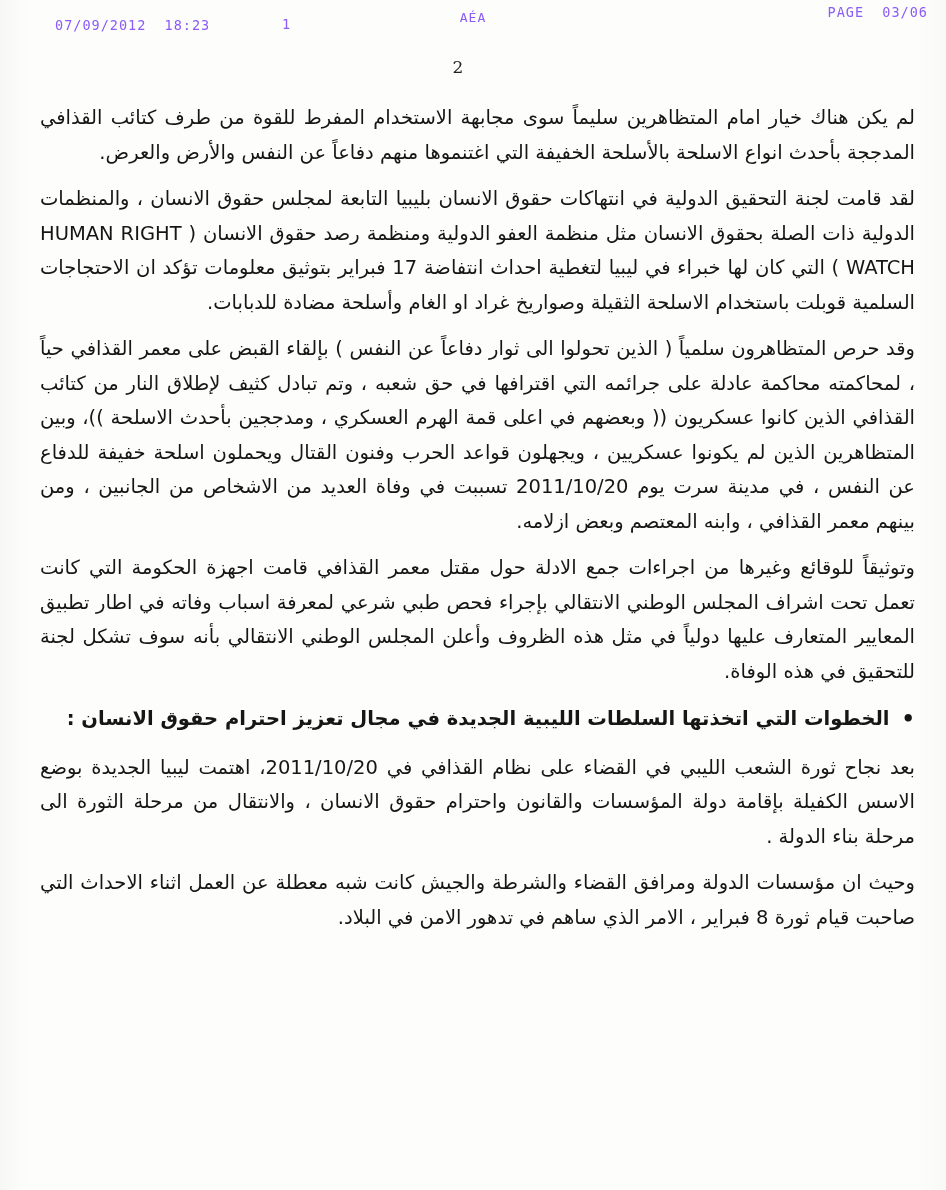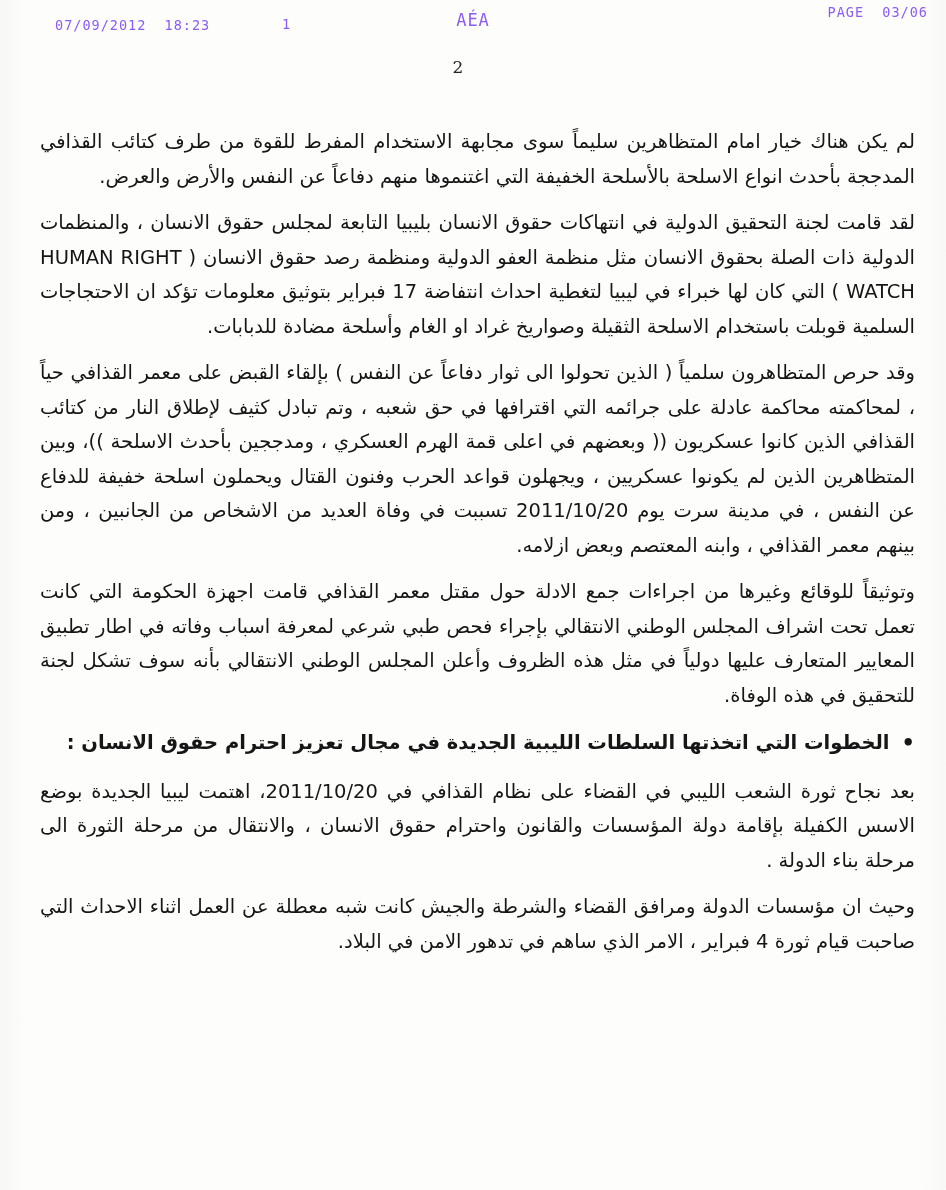--- a/index.html
+++ b/index.html
@@ -43,21 +43,21 @@
   .fax-terminal {
     position: absolute;
     left: 282px;
     top: 16px;
   }
   .fax-code {
     position: absolute;
     left: 0; right: 0;
     top: 10px;
     text-align: center;
-    font-size: 17px;
+    font-size: 13px;
     letter-spacing: 1px;
   }
   .fax-page {
     position: absolute;
     right: 18px;
     top: 4px;
     letter-spacing: 1px;
     white-space: pre;
   }
 
@@ -76,21 +76,20 @@
   .content {
     position: absolute;
     top: 101px;
     right: 31px;
     left: 40px;
     direction: rtl;
     text-align: justify;
     font-size: 19.5px;
     line-height: 34.5px;
     color: #161616;
-    margin-top: 24px;
   }
   .content p.para {
     margin: 0 0 12px 0;
     text-align: justify;
   }
   .heading-row {
     display: flex;
     flex-direction: row;
     align-items: baseline;
     gap: 12px;
@@ -125,14 +124,14 @@
   <p class="para">لقد قامت لجنة التحقيق الدولية في انتهاكات حقوق الانسان بليبيا التابعة لمجلس حقوق الانسان ، والمنظمات الدولية ذات الصلة بحقوق الانسان مثل منظمة العفو الدولية ومنظمة رصد حقوق الانسان ( HUMAN RIGHT WATCH )  التي كان لها خبراء في ليبيا لتغطية احداث انتفاضة 17 فبراير بتوثيق معلومات تؤكد ان الاحتجاجات السلمية قوبلت باستخدام الاسلحة الثقيلة وصواريخ غراد او الغام وأسلحة مضادة للدبابات.</p>
   <p class="para">وقد حرص المتظاهرون سلمياً ( الذين تحولوا الى ثوار دفاعاً عن النفس ) بإلقاء القبض على معمر القذافي حياً ، لمحاكمته محاكمة عادلة على جرائمه التي اقترافها في حق شعبه ، وتم تبادل كثيف لإطلاق النار من كتائب القذافي الذين كانوا عسكريون (( وبعضهم في اعلى قمة الهرم العسكري ، ومدججين بأحدث الاسلحة ))، وبين المتظاهرين الذين لم يكونوا عسكريين ، ويجهلون قواعد الحرب وفنون القتال ويحملون اسلحة خفيفة للدفاع عن النفس ، في مدينة سرت يوم 2011/10/20 تسببت في وفاة العديد من الاشخاص من الجانبين ، ومن بينهم معمر القذافي ، وابنه المعتصم وبعض ازلامه.</p>
   <p class="para">وتوثيقاً للوقائع وغيرها من اجراءات جمع الادلة حول مقتل معمر القذافي قامت اجهزة الحكومة التي كانت تعمل تحت اشراف المجلس الوطني الانتقالي بإجراء فحص طبي شرعي لمعرفة اسباب وفاته في اطار تطبيق المعايير المتعارف عليها دولياً في مثل هذه الظروف وأعلن المجلس الوطني الانتقالي بأنه سوف تشكل لجنة للتحقيق في هذه الوفاة.</p>
 
   <div class="heading-row">
     <span class="bullet">•</span>
     <span class="heading-text">الخطوات التي اتخذتها السلطات الليبية الجديدة في مجال تعزيز احترام حقوق الانسان :</span>
   </div>
 
   <p class="para">بعد نجاح ثورة الشعب الليبي في القضاء على نظام القذافي في 2011/10/20، اهتمت ليبيا الجديدة بوضع الاسس الكفيلة بإقامة دولة المؤسسات والقانون واحترام حقوق الانسان ، والانتقال من مرحلة الثورة الى مرحلة بناء الدولة .</p>
-  <p class="para">وحيث ان مؤسسات الدولة ومرافق القضاء والشرطة والجيش كانت شبه معطلة عن العمل اثناء الاحداث التي صاحبت قيام ثورة 4 فبراير ، الامر الذي ساهم في تدهور الامن في البلاد.</p>
+  <p class="para">وحيث ان مؤسسات الدولة ومرافق القضاء والشرطة والجيش كانت شبه معطلة عن العمل اثناء الاحداث التي صاحبت قيام ثورة 8 فبراير ، الامر الذي ساهم في تدهور الامن في البلاد.</p>
 </div>
 
 </body></html>

